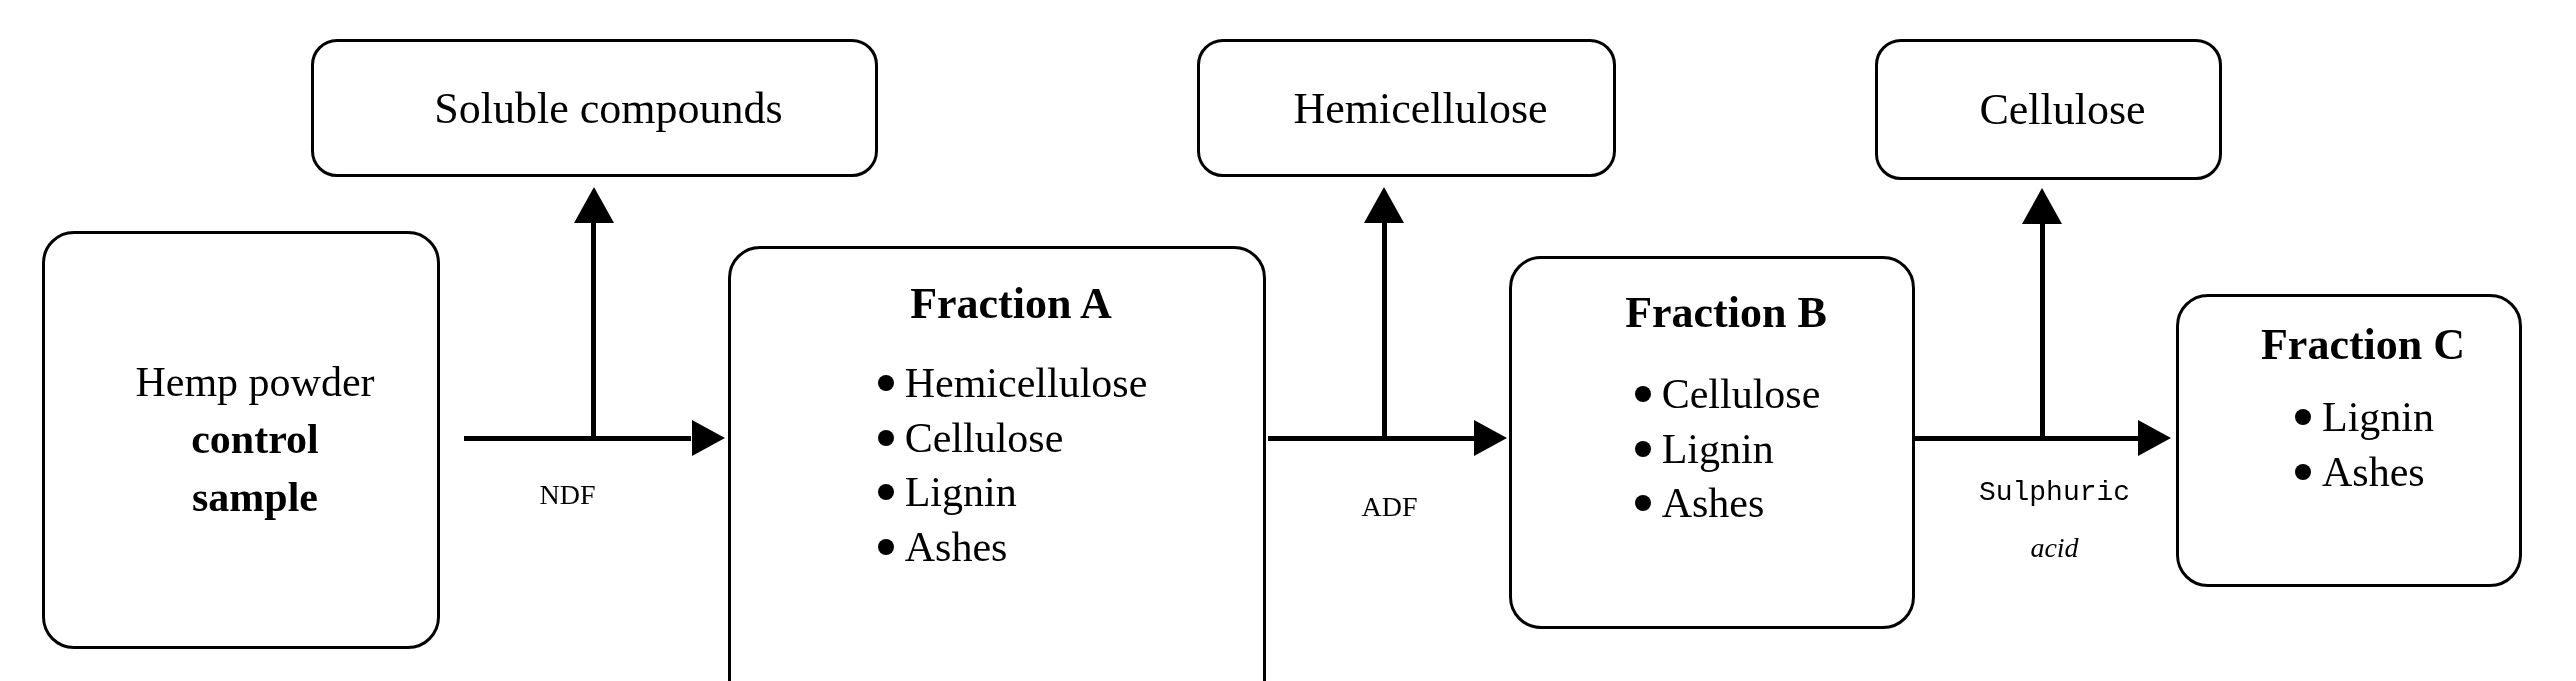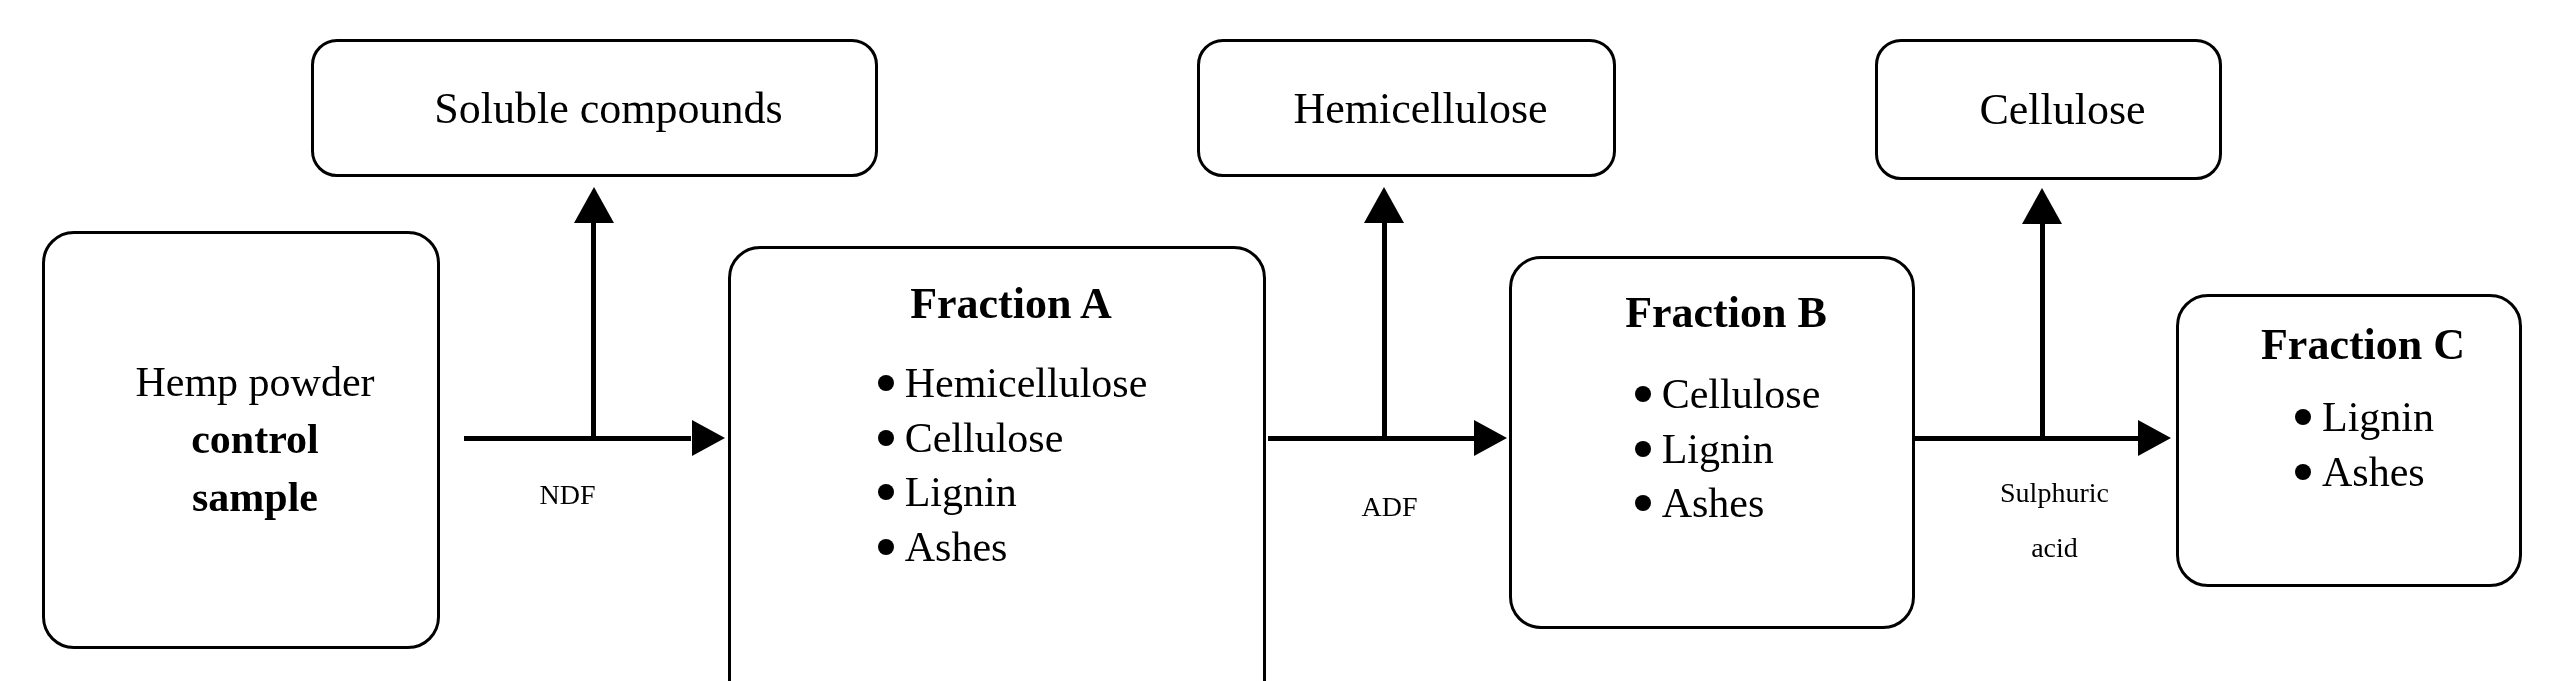--- a/index.html
+++ b/index.html
@@ -242,17 +242,17 @@
   <div class="h-line" style="left:1914px; top:436px; width:224px;"></div>
   <div class="h-head" style="left:2138px; top:420px;"></div>
 
   <div class="v-line" style="left:2040px; top:223px; width:4.5px; height:217px;"></div>
   <div class="v-head" style="left:2022px; top:188px;"></div>
 
   <div class="edge-label" style="left:507px; top:478px; width:121px;">NDF</div>
 
   <div class="edge-label" style="left:1329px; top:490px; width:121px;font-family:Liberation Serif, serif;">ADF</div>
 
-  <div class="edge-label two-line" style="left:1941px; top:476px; width:227px;">Sulphuric</div>
-  <div class="edge-label two-line" style="left:1941px; top:531px; width:227px;">acid</div>
+  <div class="edge-label two-line" style="left:1941px; top:476px; width:227px;font-family:Liberation Mono, monospace;">Sulphuric</div>
+  <div class="edge-label two-line" style="left:1941px; top:531px; width:227px;font-style:italic;">acid</div>
 
 </div>
 
 
 </body></html>

